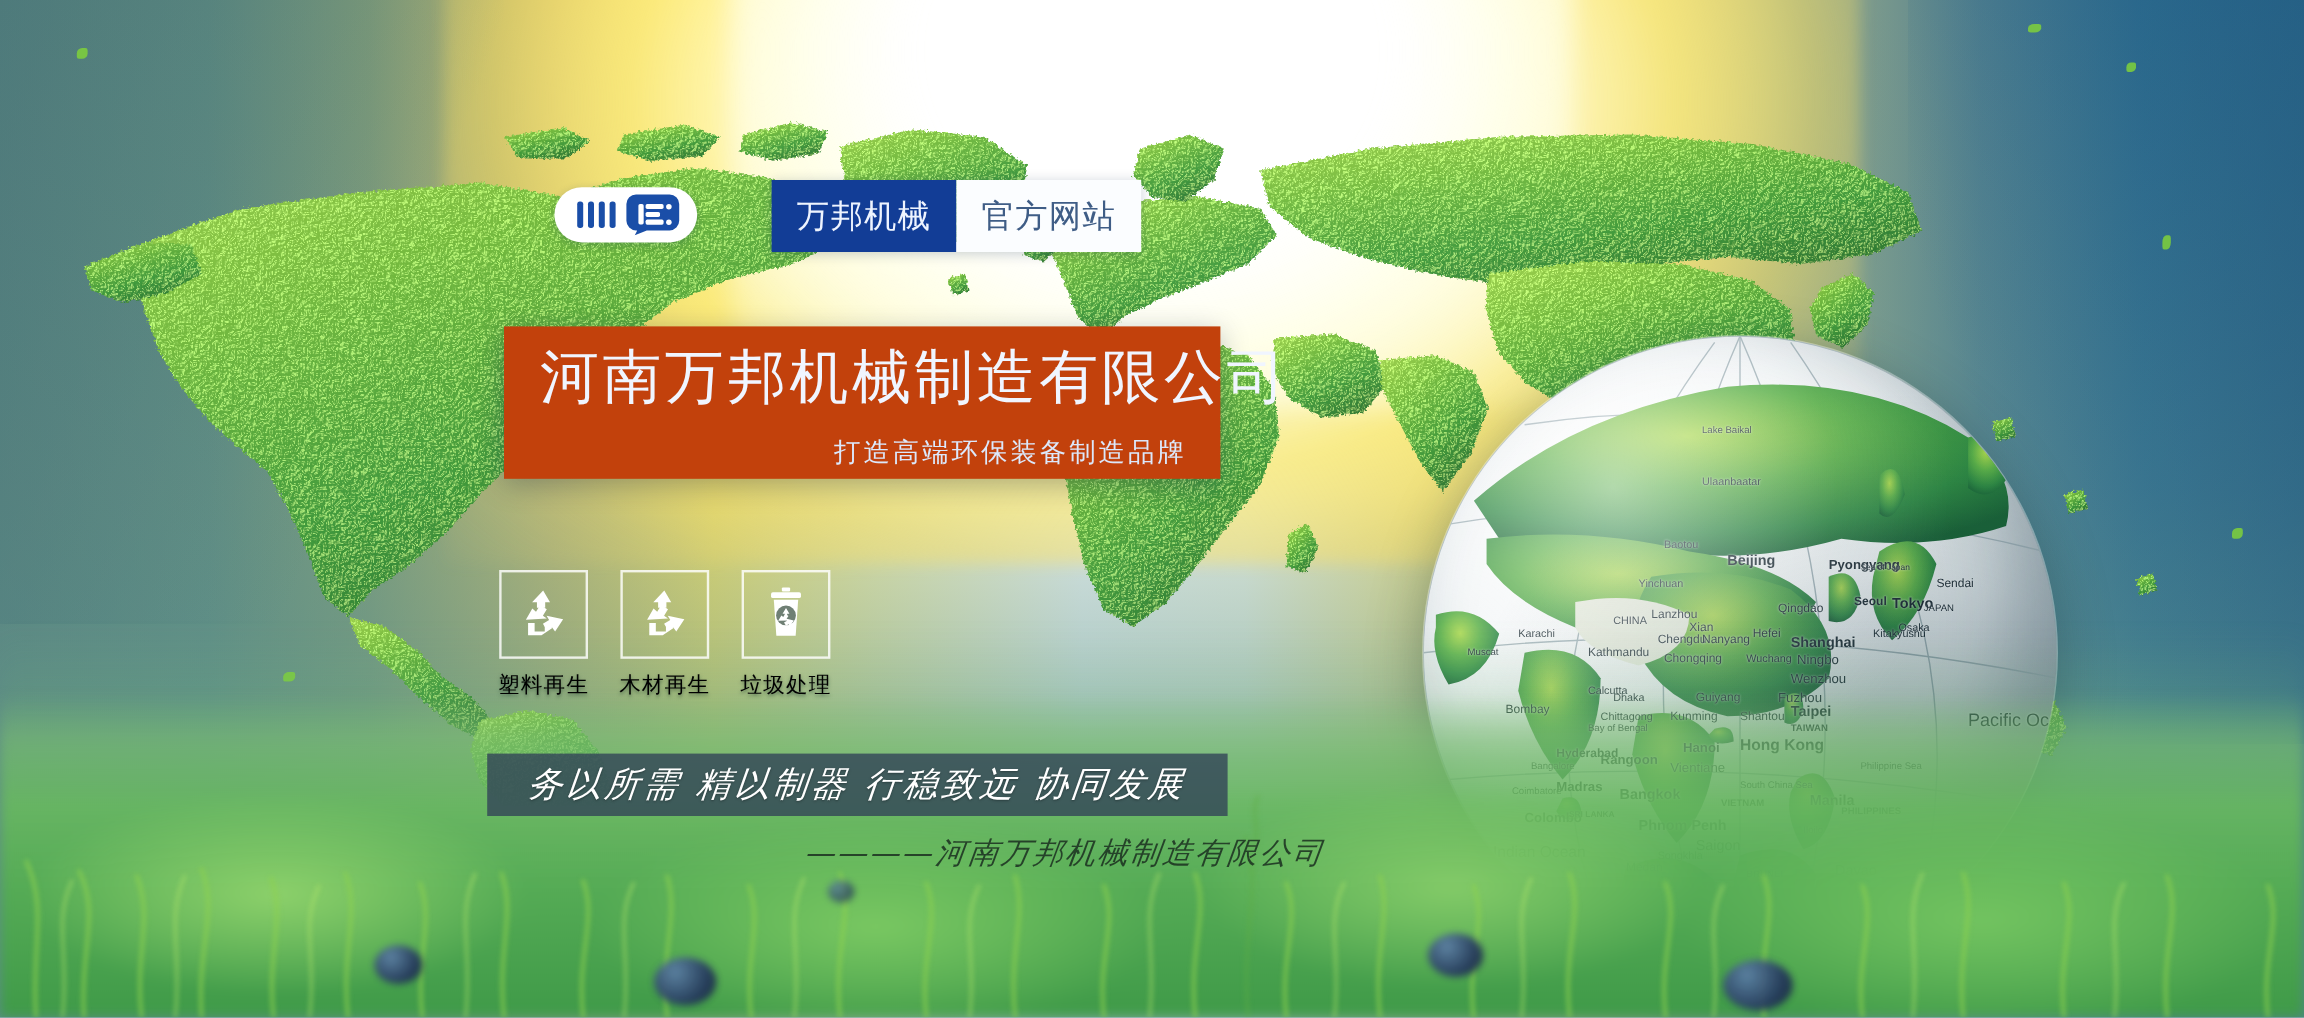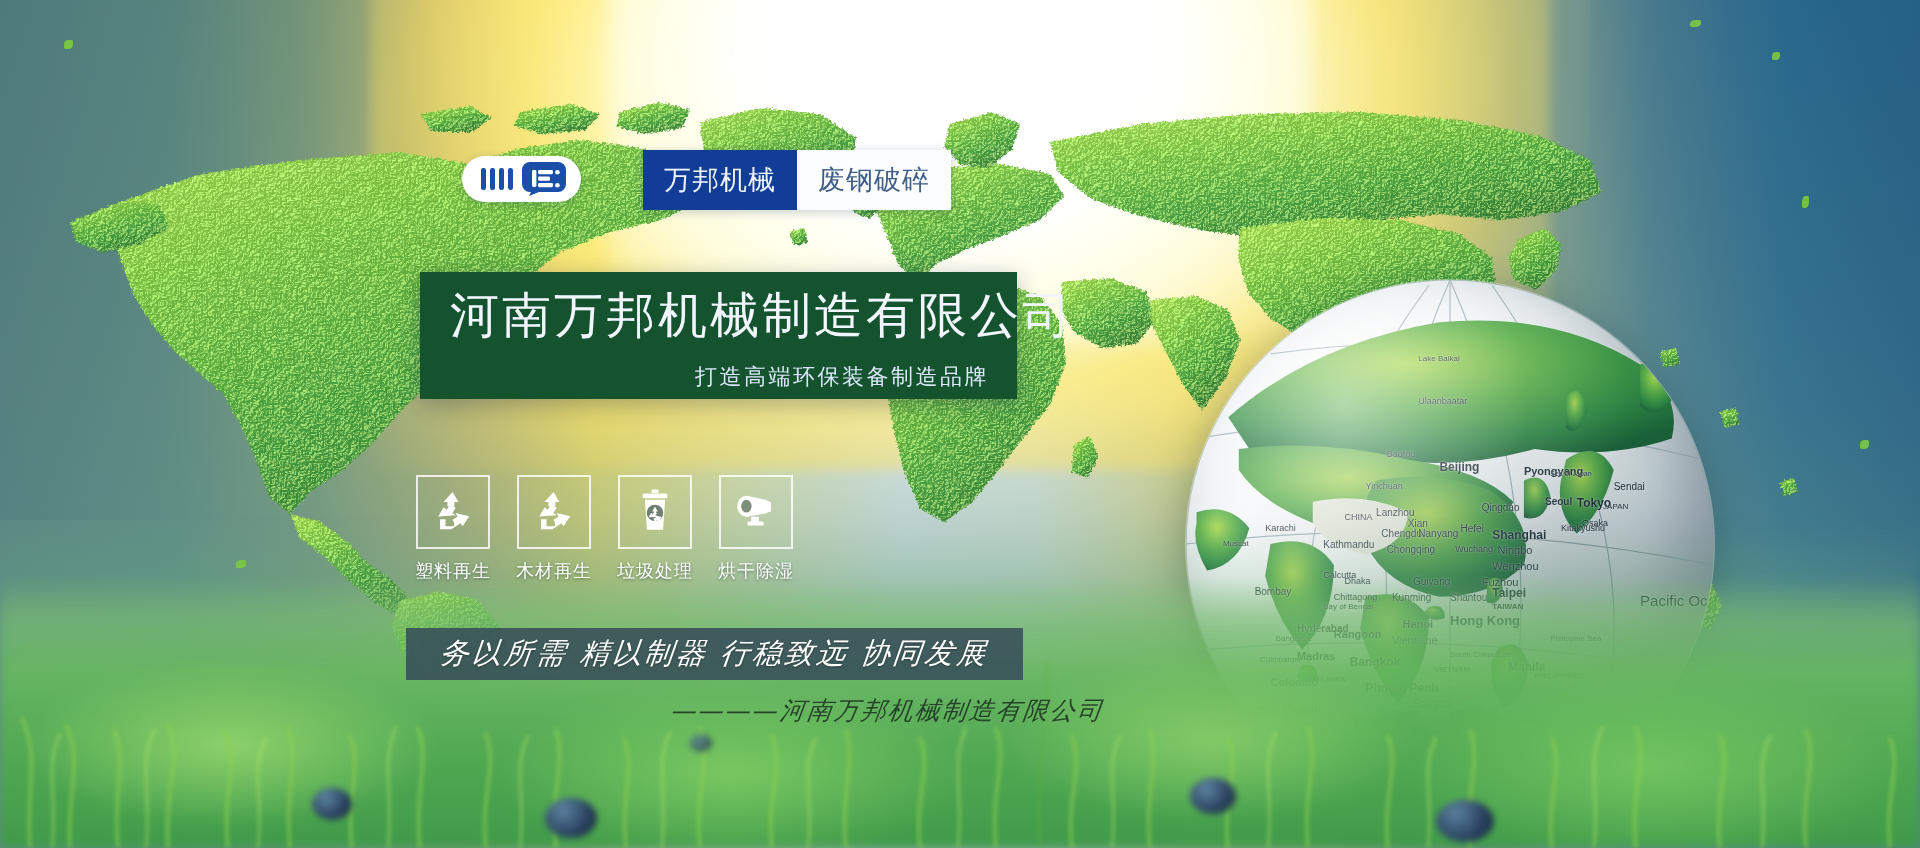--- a/index.html
+++ b/index.html
@@ -174,21 +174,21 @@
     user-select: none;
   }
   .nav-tab.primary { background: #123d96; color: #eef4ff; }
   .nav-tab.secondary { background: #fbfdff; color: #3f5d86; }
 
   
   .title-box {
     position: absolute;
     left: 420px; top: 272px;
     width: 597px; height: 127px;
-    background: #14532d;
+    background: #c2410c;
     box-shadow: 0 6px 22px rgba(5,25,70,0.30);
     padding: 16px 28px 12px 30px;
   }
   .title-main {
     font-size: 49px;
     color: #f0f5ff;
     letter-spacing: 3px;
     line-height: 1.12;
     white-space: nowrap;
     font-weight: 400;
@@ -216,21 +216,21 @@
   }
   .service-box {
     width: 74px; height: 74px;
     border: 2px solid rgba(255,255,255,0.82);
     display: flex; align-items: center; justify-content: center;
   }
   .service-box svg { width: 46px; height: 46px; }
   .service-label {
     margin-top: 10px;
     font-size: 18px;
-    color: #ffffff;
+    color: #000000;
     letter-spacing: 1px;
     white-space: nowrap;
     text-shadow: 0 1px 3px rgba(20,50,40,0.55);
   }
 
   
   .slogan-bar {
     position: absolute;
     left: 406px; top: 628px;
     width: 617px; height: 52px;
@@ -596,21 +596,21 @@
           <rect x="17" y="22" width="15" height="4.2" rx="1.4"></rect>
           <circle cx="36.4" cy="11.2" r="2.3"></circle>
           <circle cx="36.4" cy="24.2" r="2.3"></circle>
         </g>
       </svg>
     </span>
   </div>
 
   <div class="nav-tabs">
     <div class="nav-tab primary">万邦机械</div>
-    <div class="nav-tab secondary">废钢破碎</div>
+    <div class="nav-tab secondary">官方网站</div>
   </div>
 
   <div class="title-box">
     <div class="title-main">河南万邦机械制造有限公司</div>
     <div class="title-sub">打造高端环保装备制造品牌</div>
   </div>
 
   <div class="services">
 
     <div class="service">
@@ -657,37 +657,20 @@
               <path d="M24,20.6 L27,25.6 L25,25.6 L25,27.8 L23,27.8 L23,25.6 L21,25.6 Z"></path>
               <path d="M17.2,31.6 L20,27 L21.6,28.4 L23.3,25.6 L26.1,27.4 L24.4,30.1 L26.1,31.3 Z"></path>
               <path d="M30.8,31.4 L27.4,36.4 L26.2,34.6 L24,36 L22.3,33.1 L24.9,31.5 L23.8,29.6 Z"></path>
             </g>
           </svg>
         </span>
       </div>
       <div class="service-label">垃圾处理</div>
     </div>
 
-    <div class="service">
-      <div class="service-box">
-        <span>
-          <svg viewBox="0 0 48 48" xmlns="http://www.w3.org/2000/svg">
-            <g fill="#ffffff">
-              <ellipse cx="14" cy="20" rx="9.6" ry="11"></ellipse>
-              <path d="M14,9 L34,13.4 L38,15.4 L38,25.6 L34,27.6 L14,31 Z"></path>
-              <rect x="34" y="15" width="5.6" height="11" rx="1.6"></rect>
-              <path d="M19,31 L27,31 L27,38 L19,38 Z"></path>
-              <rect x="15" y="36" width="17" height="4.2" rx="1.4"></rect>
-            </g>
-            <ellipse cx="14" cy="20" rx="5.4" ry="6.6" fill="#7d8f7c"></ellipse>
-          </svg>
-        </span>
-      </div>
-      <div class="service-label">烘干除湿</div>
-    </div>
 
   </div>
 
   <div class="slogan-bar">
     <div class="slogan-text">务以所需 精以制器 行稳致远 协同发展</div>
   </div>
   <div class="attribution">————河南万邦机械制造有限公司</div>
 
 </div>
 

